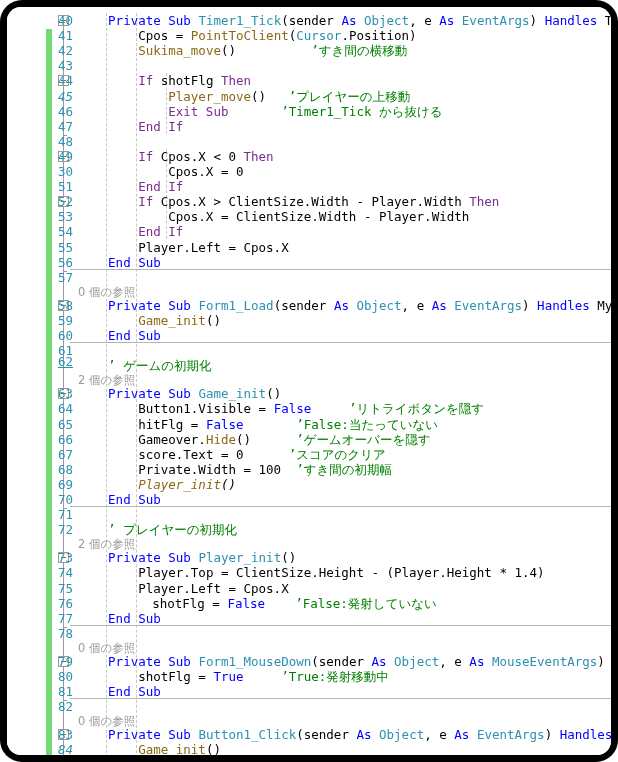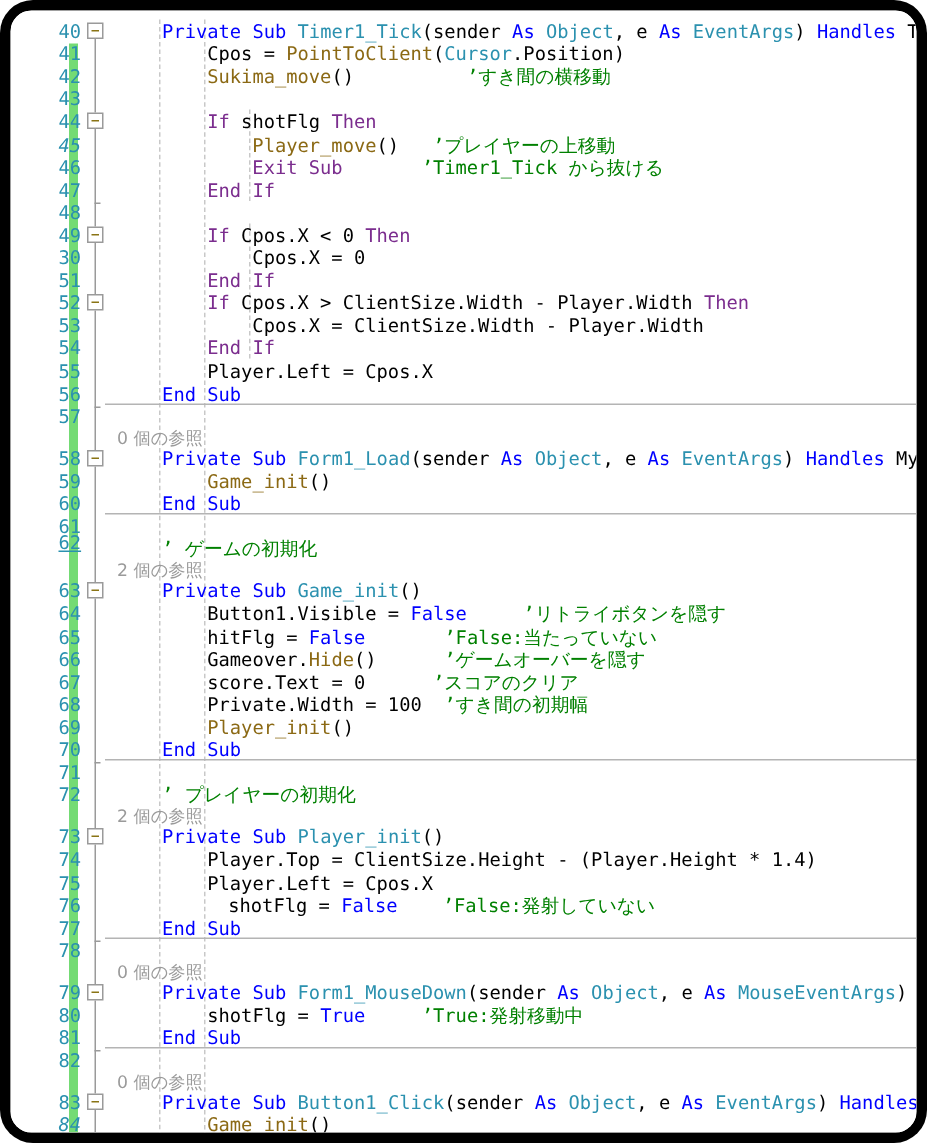--- a/index.html
+++ b/index.html
@@ -88,21 +88,21 @@
   
   .guide {
     position: absolute;
     width: 0;
     border-left: 1px dashed #c8c8c8;
   }
   .lineno {
     position: absolute;
     left: 0;
     width: 34px;
-    text-align: left;
+    text-align: right;
     color: #2B91AF;
     font-size: 12.5px;
     line-height: 15px;
     white-space: pre;
     padding-left: 32px;
   }
   .code {
     position: absolute;
     left: 71px;
     white-space: pre;
@@ -219,21 +219,21 @@
           <div class="code" style="top: 394.4px; left: 131.16px; text-align: center;"><span class="plain">Button1.Visible = </span><span class="kw">False</span><span class="plain">     </span><span class="cmt">’リトライボタンを隠す</span></div>
           <div class="lineno" style="top: 409.5px;">65</div>
           <div class="code" style="top: 409.5px; left: 131.16px;"><span class="plain">hitFlg = </span><span class="kw">False</span><span class="plain">       </span><span class="cmt">’False:当たっていない</span></div>
           <div class="lineno" style="top: 424.6px;">66</div>
           <div class="code" style="top: 424.6px; left: 131.16px;"><span class="plain">Gameover.</span><span class="fn">Hide</span><span class="plain">()      </span><span class="cmt">’ゲームオーバーを隠す</span></div>
           <div class="lineno" style="top: 439.7px;">67</div>
           <div class="code" style="top: 439.7px; left: 131.16px;"><span class="plain">score.Text = 0      </span><span class="cmt">’スコアのクリア</span></div>
           <div class="lineno" style="top: 454.8px;">68</div>
           <div class="code" style="top: 454.8px; left: 131.16px;"><span class="plain">Private.Width = 100  </span><span class="cmt">’すき間の初期幅</span></div>
           <div class="lineno" style="top: 469.9px;">69</div>
-          <div class="code" style="top: 469.9px; left: 131.16px;"><span class="fn">Player_init</span><span class="plain">()</span></div>
+          <div class="code" style="top: 469.9px; left: 131.16px; font-style: italic;"><span class="fn">Player_init</span><span class="plain">()</span></div>
           <div class="lineno" style="top: 485px;">70</div>
           <div class="code" style="top: 485px; left: 101.08px;"><span class="kw">End Sub</span></div>
           <div class="lineno" style="top: 500.1px;">71</div>
           <div class="lineno" style="top: 515.2px;">72</div>
           <div class="code" style="top: 515.2px; left: 101.08px;"><span class="cmt">’ プレイヤーの初期化</span></div>
           <div class="codelens" style="top: 530.3px;">2 個の参照</div>
           <div class="lineno" style="top: 543.3px;">73</div>
           <div class="code" style="top: 543.3px; left: 101.08px;"><span class="kw">Private Sub </span><span class="name">Player_init</span><span class="plain">()</span></div>
           <div class="lineno" style="top: 558.4px;">74</div>
           <div class="code" style="top: 558.4px; left: 131.16px;"><span class="plain">Player.Top = ClientSize.Height - (Player.Height * 1.4)</span></div>

